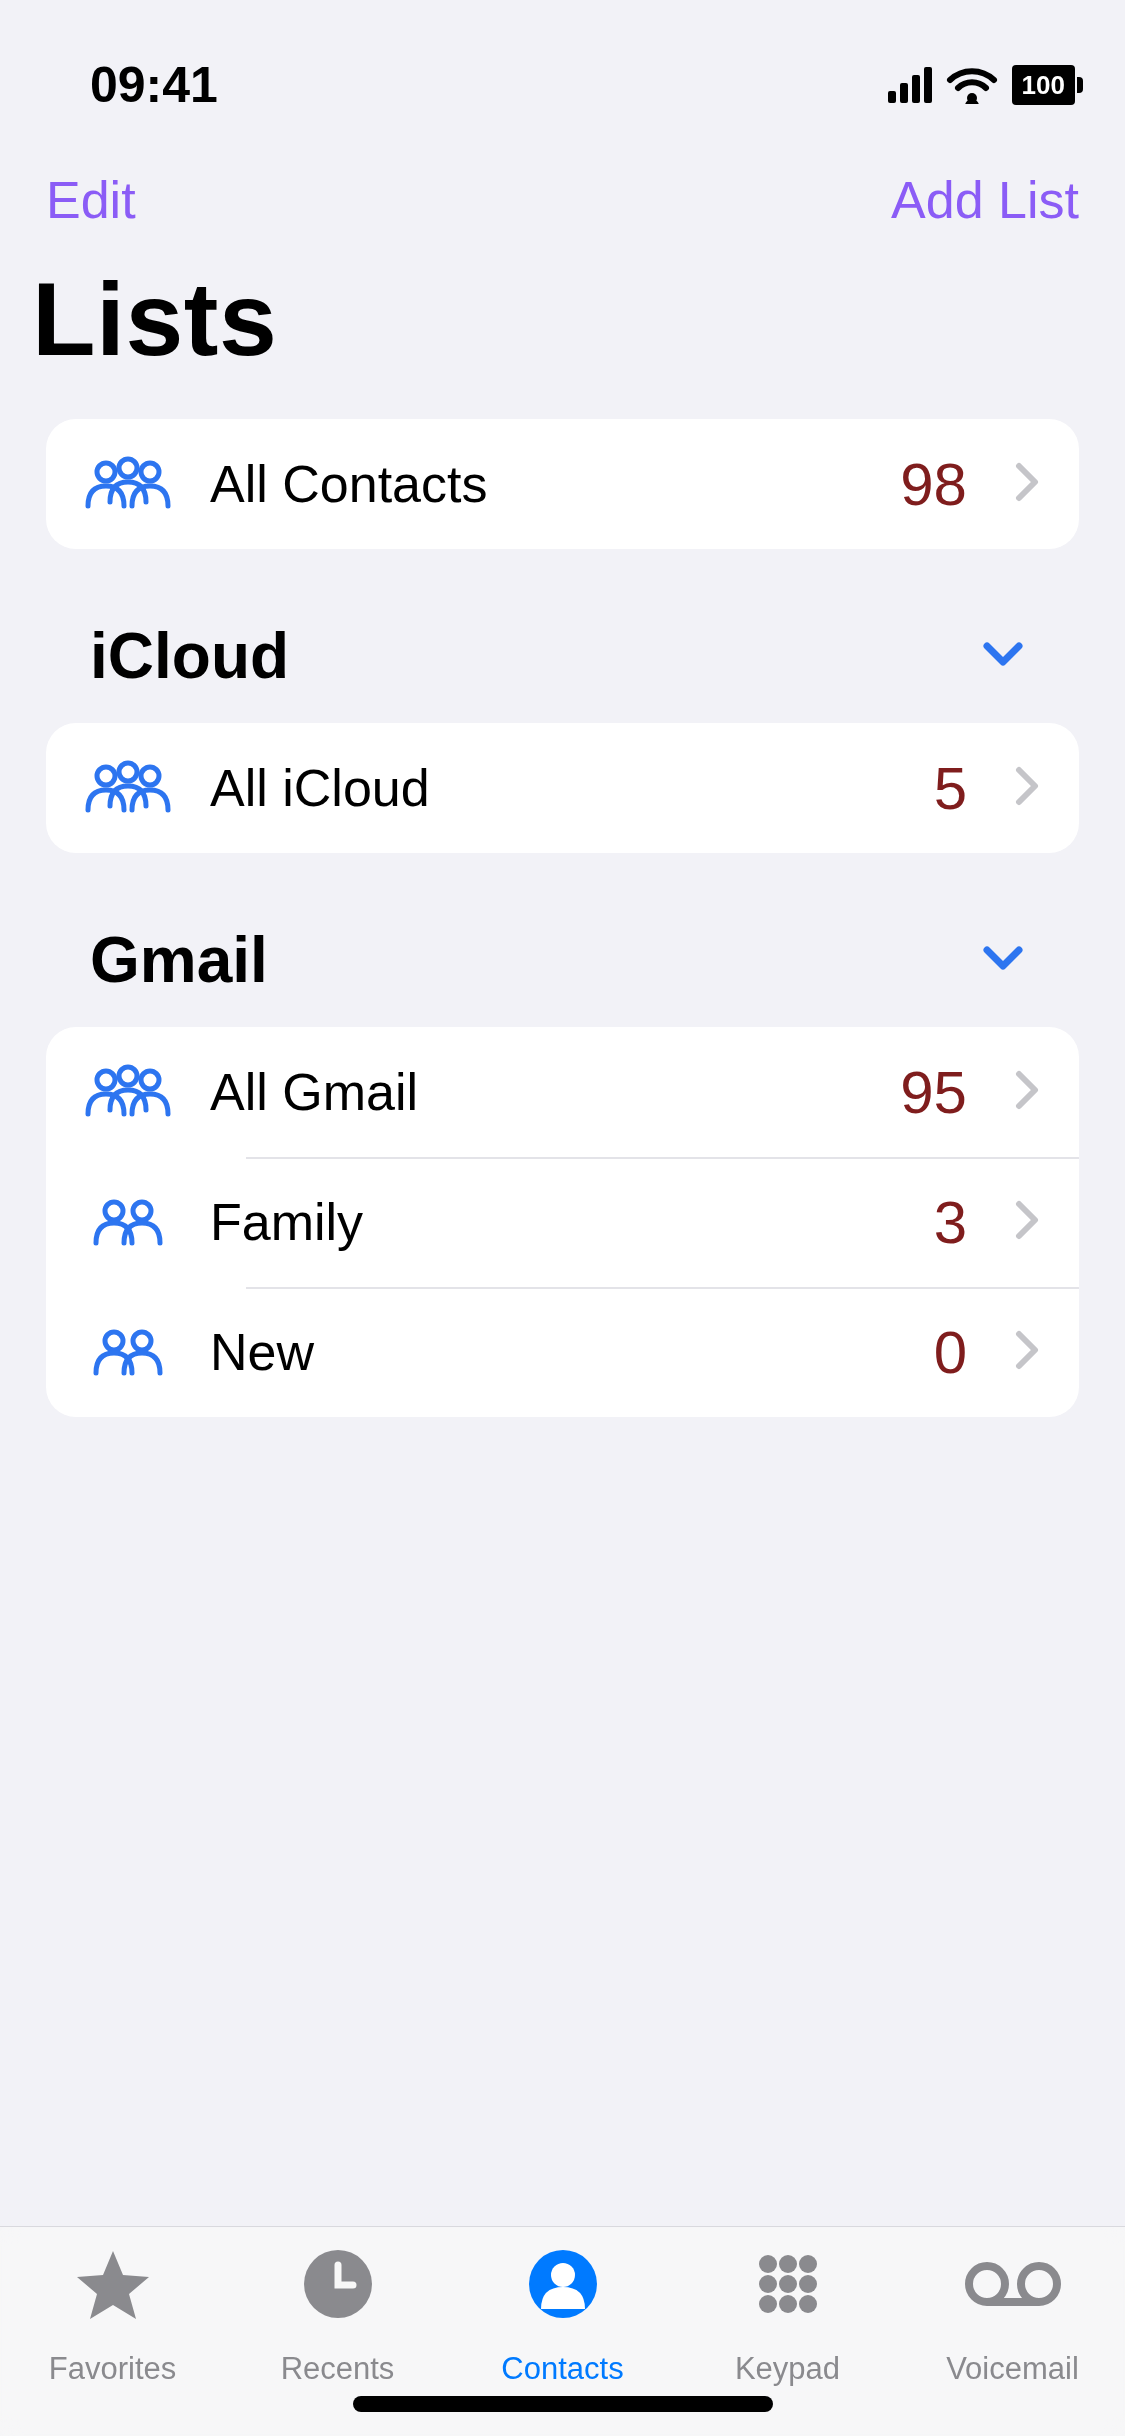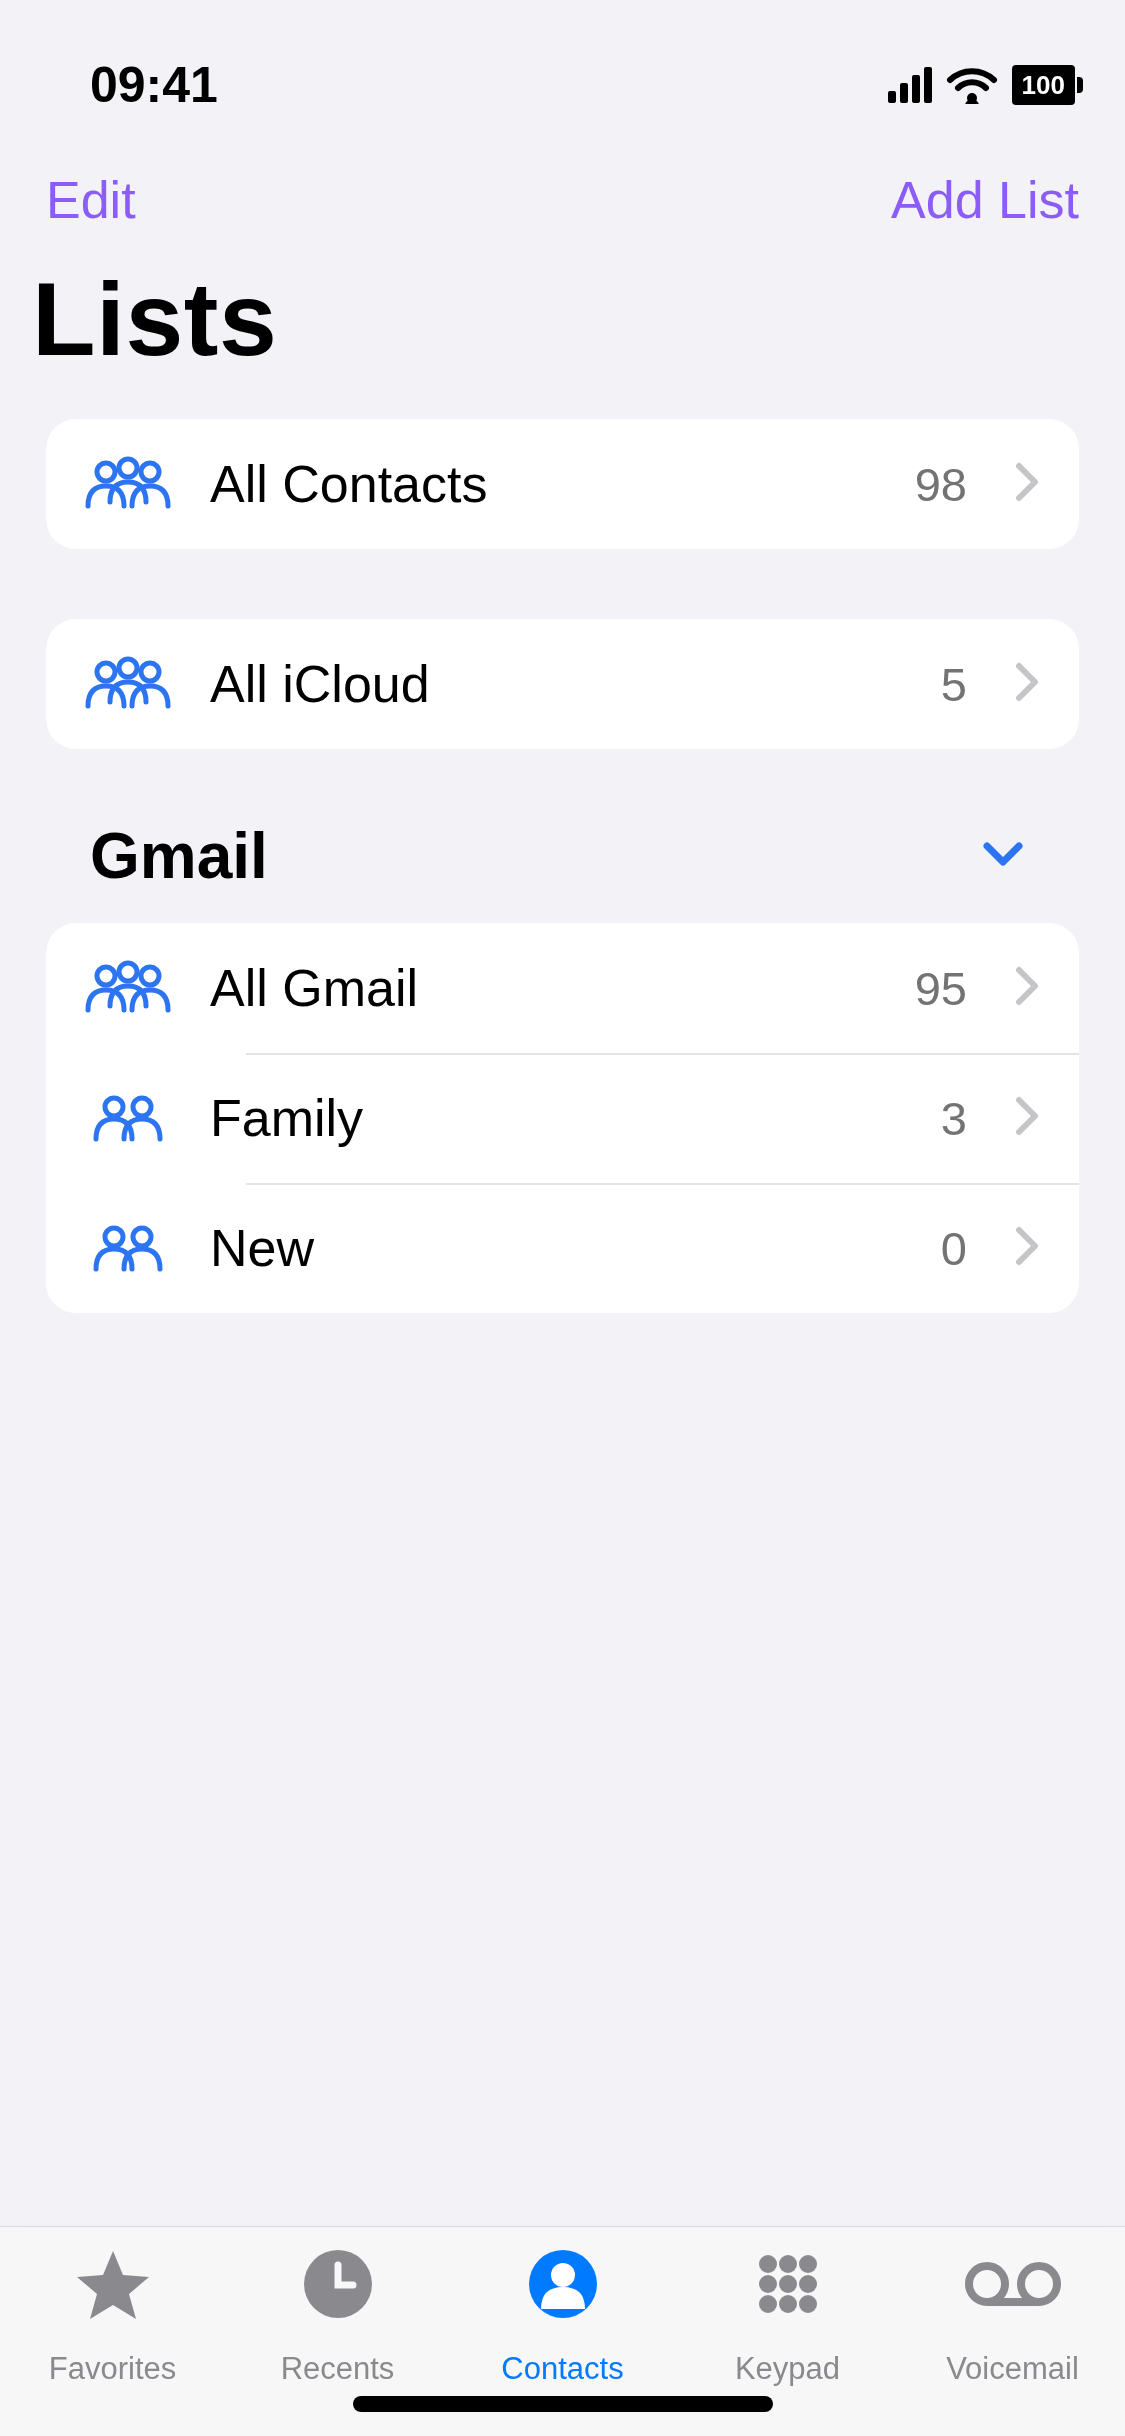--- a/index.html
+++ b/index.html
@@ -82,21 +82,21 @@
     cursor: pointer;
   }
   .row + .row::before {
     content: "";
     position: absolute;
     left: 200px; right: 0; top: 0;
     height: 2px; background: #e3e3e8;
   }
   .row-icon { flex: 0 0 92px; display:flex; justify-content:center; }
   .row-label { flex: 1; font-size: 52px; }
-  .row-count { font-size: 47px; color: #737373; margin-right: 12px; }
+  .row-count { font-size: 60px; color: #7f1d1d; margin-right: 12px; }
   .chevron { flex: 0 0 28px; }
 
   .section-header {
     display: flex;
     justify-content: space-between;
     align-items: center;
     padding: 0 44px 30px 44px;
     margin-top: 0;
   }
   .section-header h2 {
@@ -213,20 +213,28 @@
       <div class="row-label">All Contacts</div>
       <div class="row-count">98</div>
       <div class="chevron">
         <svg width="24" height="40" viewBox="0 0 24 40">
             <path d="M4 4 L20 20 L4 36" fill="none" stroke="#c5c5c9" stroke-width="6" stroke-linecap="round" stroke-linejoin="round"></path>
           </svg>
       </div>
     </div>
   </div>
 
+  <div class="section-header">
+    <h2>iCloud</h2>
+    <div class="collapse-chevron">
+      <svg width="44" height="28" viewBox="0 0 44 28">
+        <path d="M6 6 L22 22 L38 6" fill="none" stroke="#2d75f0" stroke-width="7" stroke-linecap="round" stroke-linejoin="round"></path>
+      </svg>
+    </div>
+  </div>
   <div class="card">
     <div class="row">
       <div class="row-icon">
         <svg width="92" height="56" viewBox="0 0 92 56">
           <g class="ic-blue" stroke-width="5" stroke-linecap="round">
             <circle cx="24" cy="16" r="9"></circle>
               <path d="M6 50 q0 -20 18 -20 q18 0 18 20"></path>
             <circle cx="46" cy="12" r="9"></circle>
               <path d="M28 46 q0 -20 18 -20 q18 0 18 20"></path>
             <circle cx="68" cy="16" r="9"></circle>

